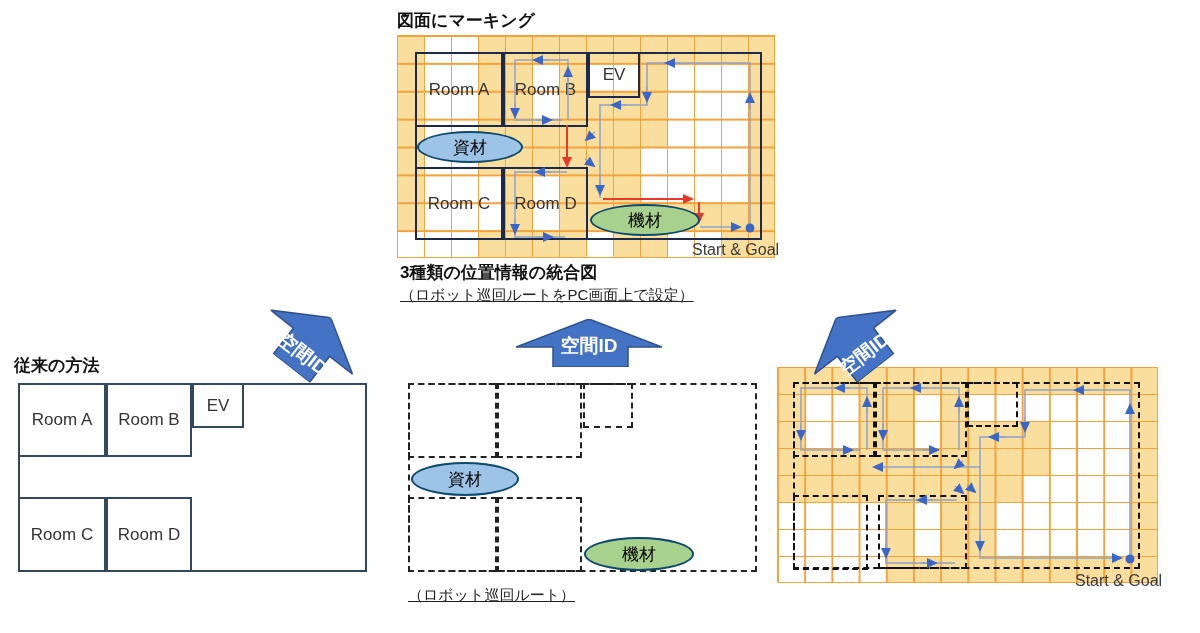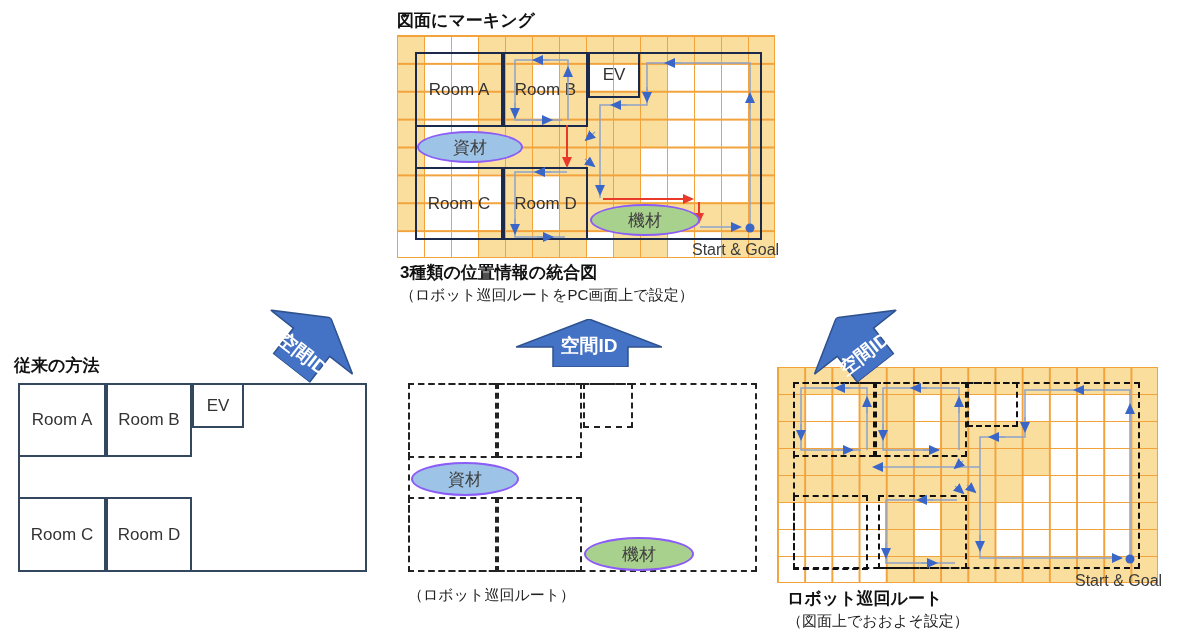--- a/index.html
+++ b/index.html
@@ -2,36 +2,36 @@
 <html><head>
 <meta charset="utf-8">
 <style>
   html,body{margin:0;padding:0;background:#fff;}
   #canvas{position:relative;width:1200px;height:633px;background:#fff;overflow:hidden;
           font-family:"Liberation Sans","DejaVu Sans",sans-serif;color:#222;}
   .abs{position:absolute;}
   .heading{font-size:17px;font-weight:bold;color:#111;white-space:nowrap;}
   .caption{text-align:left;line-height:1.35;white-space:nowrap;}
   .caption .cap-title{font-size:17px;font-weight:bold;color:#111;}
-  .caption .cap-sub{font-size:15px;color:#222;}
+  .caption .cap-sub{font-size:15px;color:#222;text-decoration:underline;}
   .grid-diagram{position:absolute;}
   .cells-layer{position:absolute;left:0;top:0;width:100%;height:100%;z-index:1;}
   .grid-lines{position:absolute;left:0;top:0;width:100%;height:100%;z-index:2;
     background-image:linear-gradient(to right,#F2A33C 1.5px,transparent 1.5px),
                      linear-gradient(to bottom,#F2A33C 1.5px,transparent 1.5px);
     border-right:1.5px solid #F2A33C;border-bottom:1.5px solid #F2A33C;box-sizing:border-box;}
   .room{position:absolute;box-sizing:border-box;display:flex;align-items:center;justify-content:center;}
   .room-label{font-size:17px;color:#333;white-space:nowrap;}
   .solid-top{border:2px solid #1b2a4a;z-index:3;}
   .solid-conv{border:2px solid #33475e;z-index:3;}
   .dashed-mid{border:2px dashed #222;z-index:3;}
   .dashed-route{border:2px dashed #111;z-index:3;}
   .routes-svg{position:absolute;left:0;top:0;z-index:4;overflow:visible;}
-  .oval{position:absolute;z-index:5;border:2px solid #8b5cf6;border-radius:50%;
-        display:flex;align-items:center;justify-content:center;font-size:17px;color:#404040;}
+  .oval{position:absolute;z-index:5;border:2px solid #0c4a6e;border-radius:50%;
+        display:flex;align-items:center;justify-content:center;font-size:17px;color:#000000;}
   .oval-materials{background:#9DC3E6;}
   .oval-equipment{background:#A9D18E;}
   .startgoal{position:absolute;z-index:6;font-size:16px;color:#3a3a3a;white-space:nowrap;}
   .block-arrow{position:absolute;z-index:7;}
   .block-arrow svg text{fill:#fff;font-weight:bold;font-size:19px;text-anchor:middle;
         font-family:"Liberation Sans","DejaVu Sans",sans-serif;}
 </style>
 </head>
 <body>
 
@@ -344,18 +344,14 @@
         <path d="M106,57 L106,72" marker-end="url(#ab2)"></path>
         <path d="M146,83 L161,83" marker-end="url(#ab2)"></path>
         <path d="M156,133 L141,133" marker-end="url(#ab2)"></path>
         <path d="M109,176 L109,190" marker-end="url(#ab2)"></path>
         <path d="M144,196 L159,196" marker-end="url(#ab2)"></path>
       </g>
       <circle cx="353" cy="192" r="4.5" fill="#3A66C8"></circle>
     </svg>
     <div class="startgoal" style="left:298px;top:205px;">Start &amp; Goal</div>
   </div>
-  <div class="abs caption" style="left:787px;top:588px;width:360px;">
-    <div class="cap-title">ロボット巡回ルート</div>
-    <div class="cap-sub">（図面上でおおよそ設定）</div>
-  </div>
 
 </div>
 
 </body></html>

